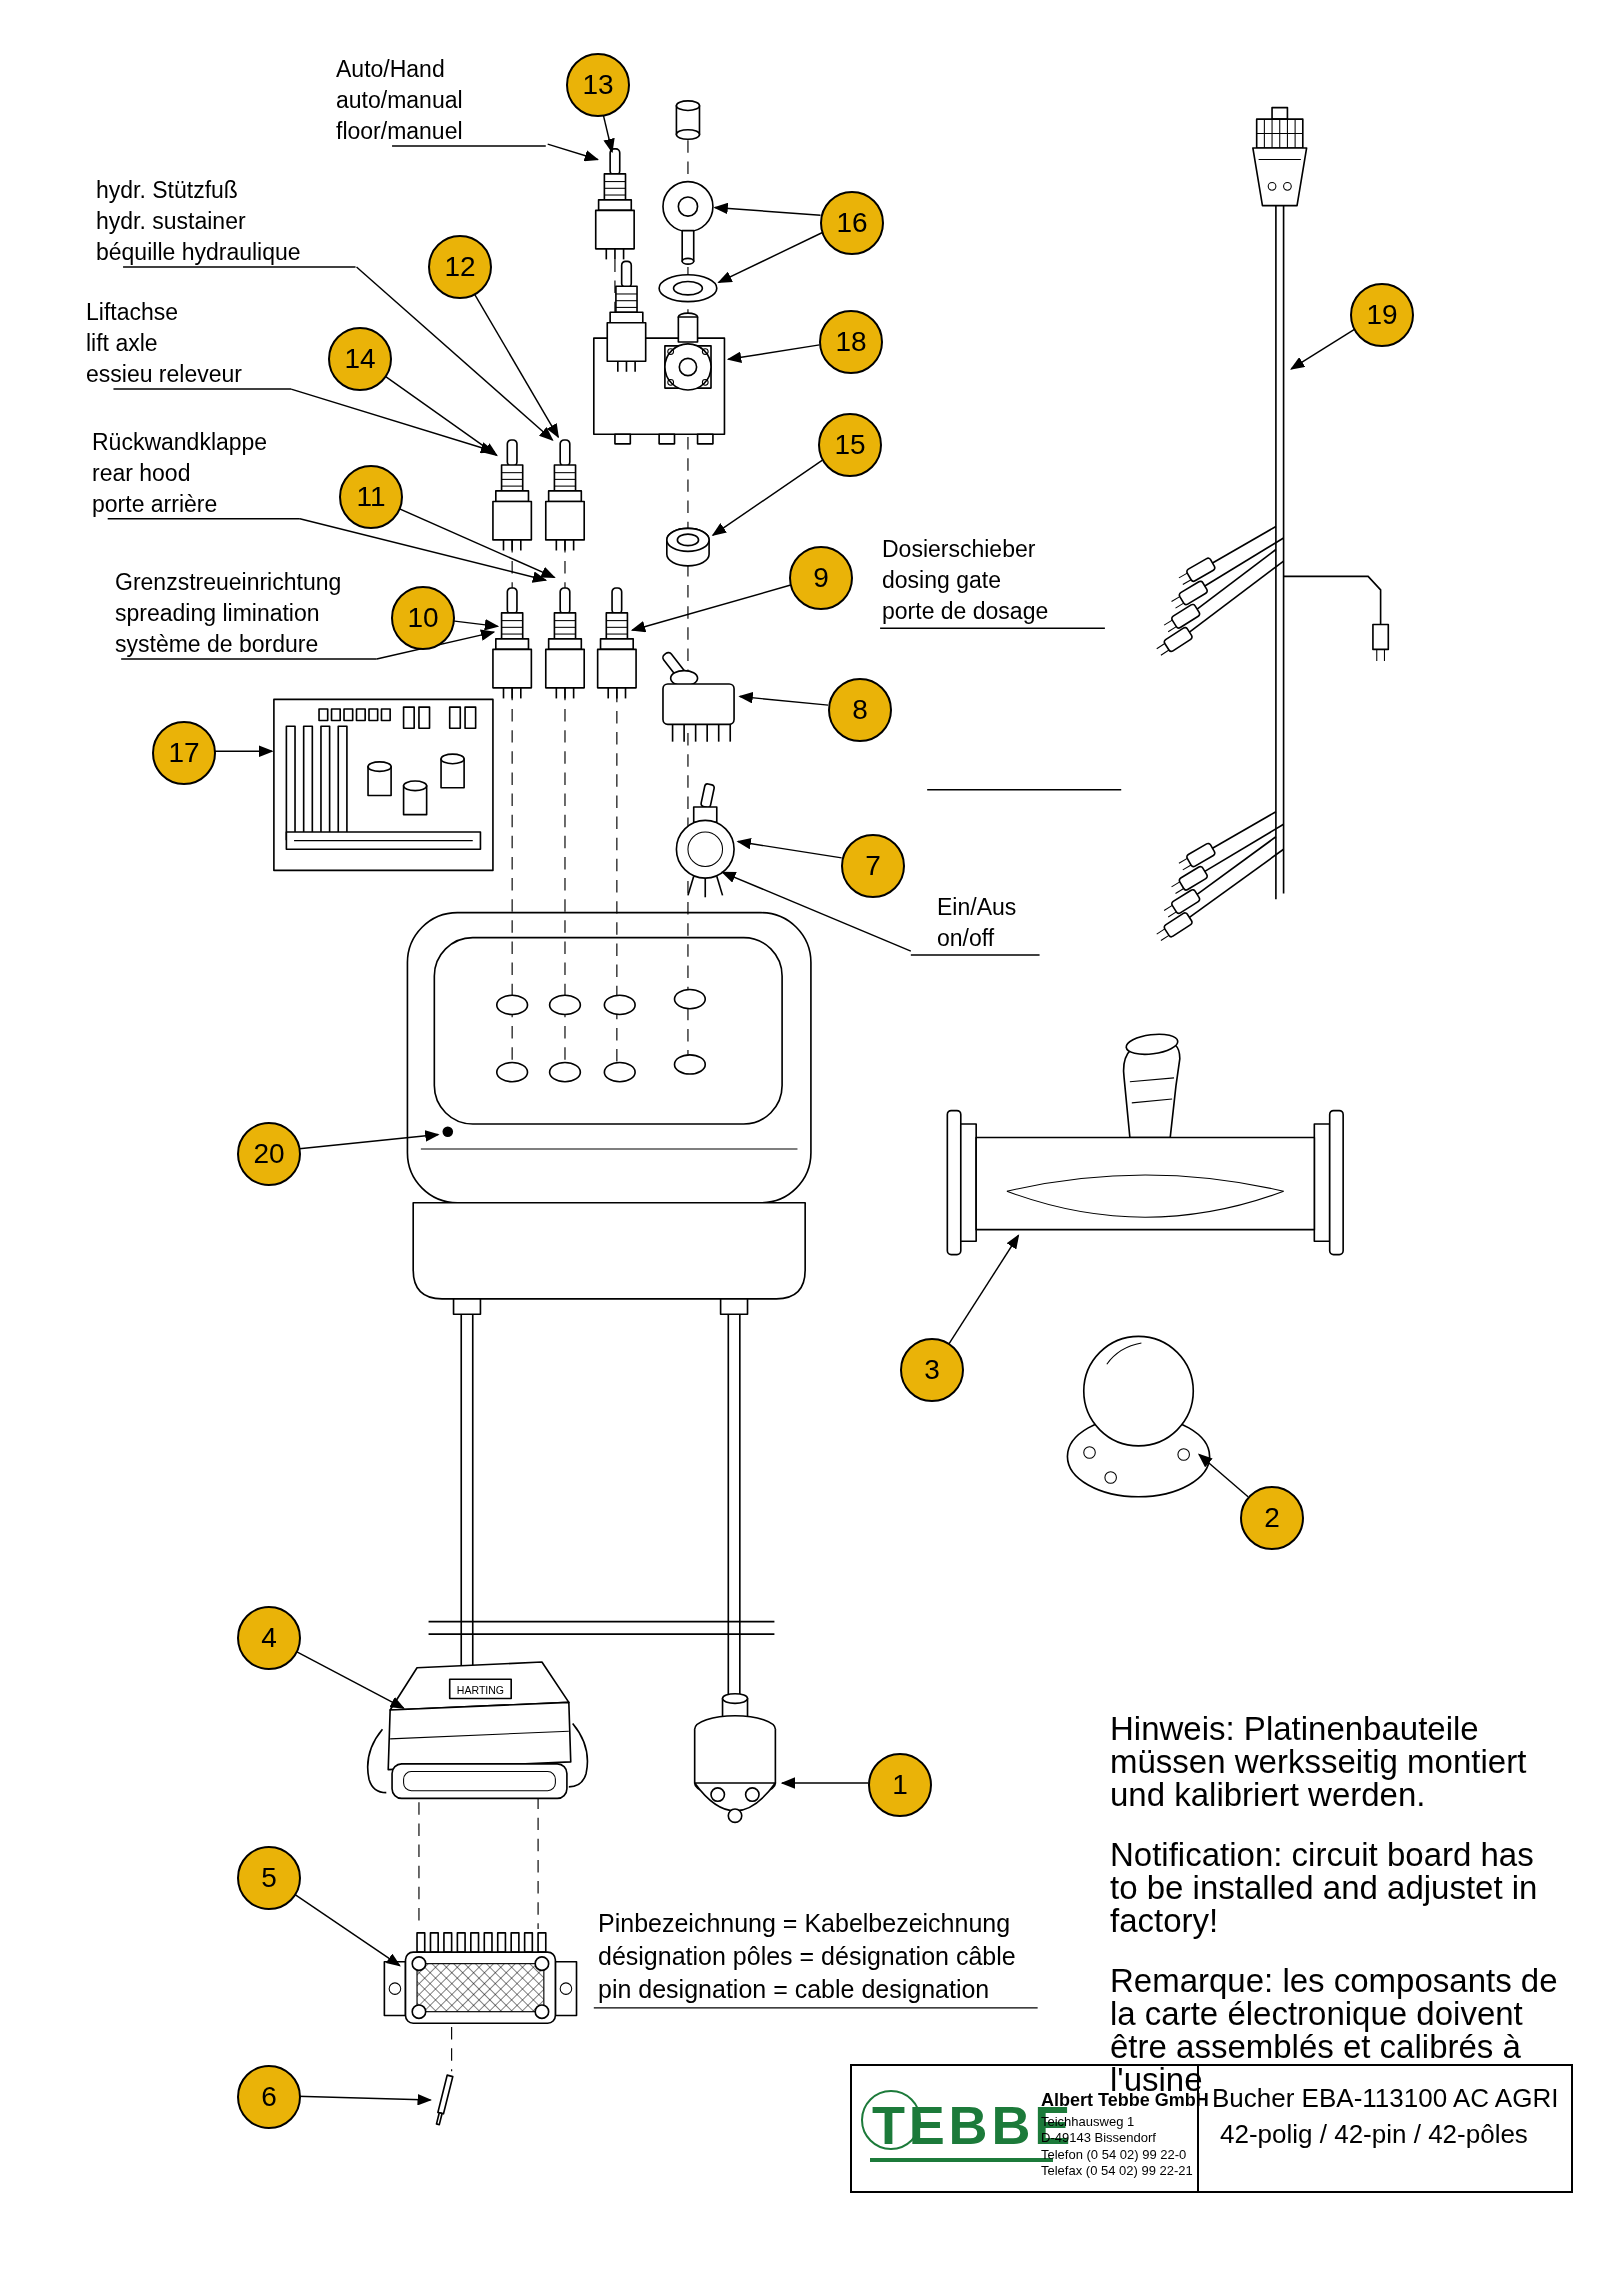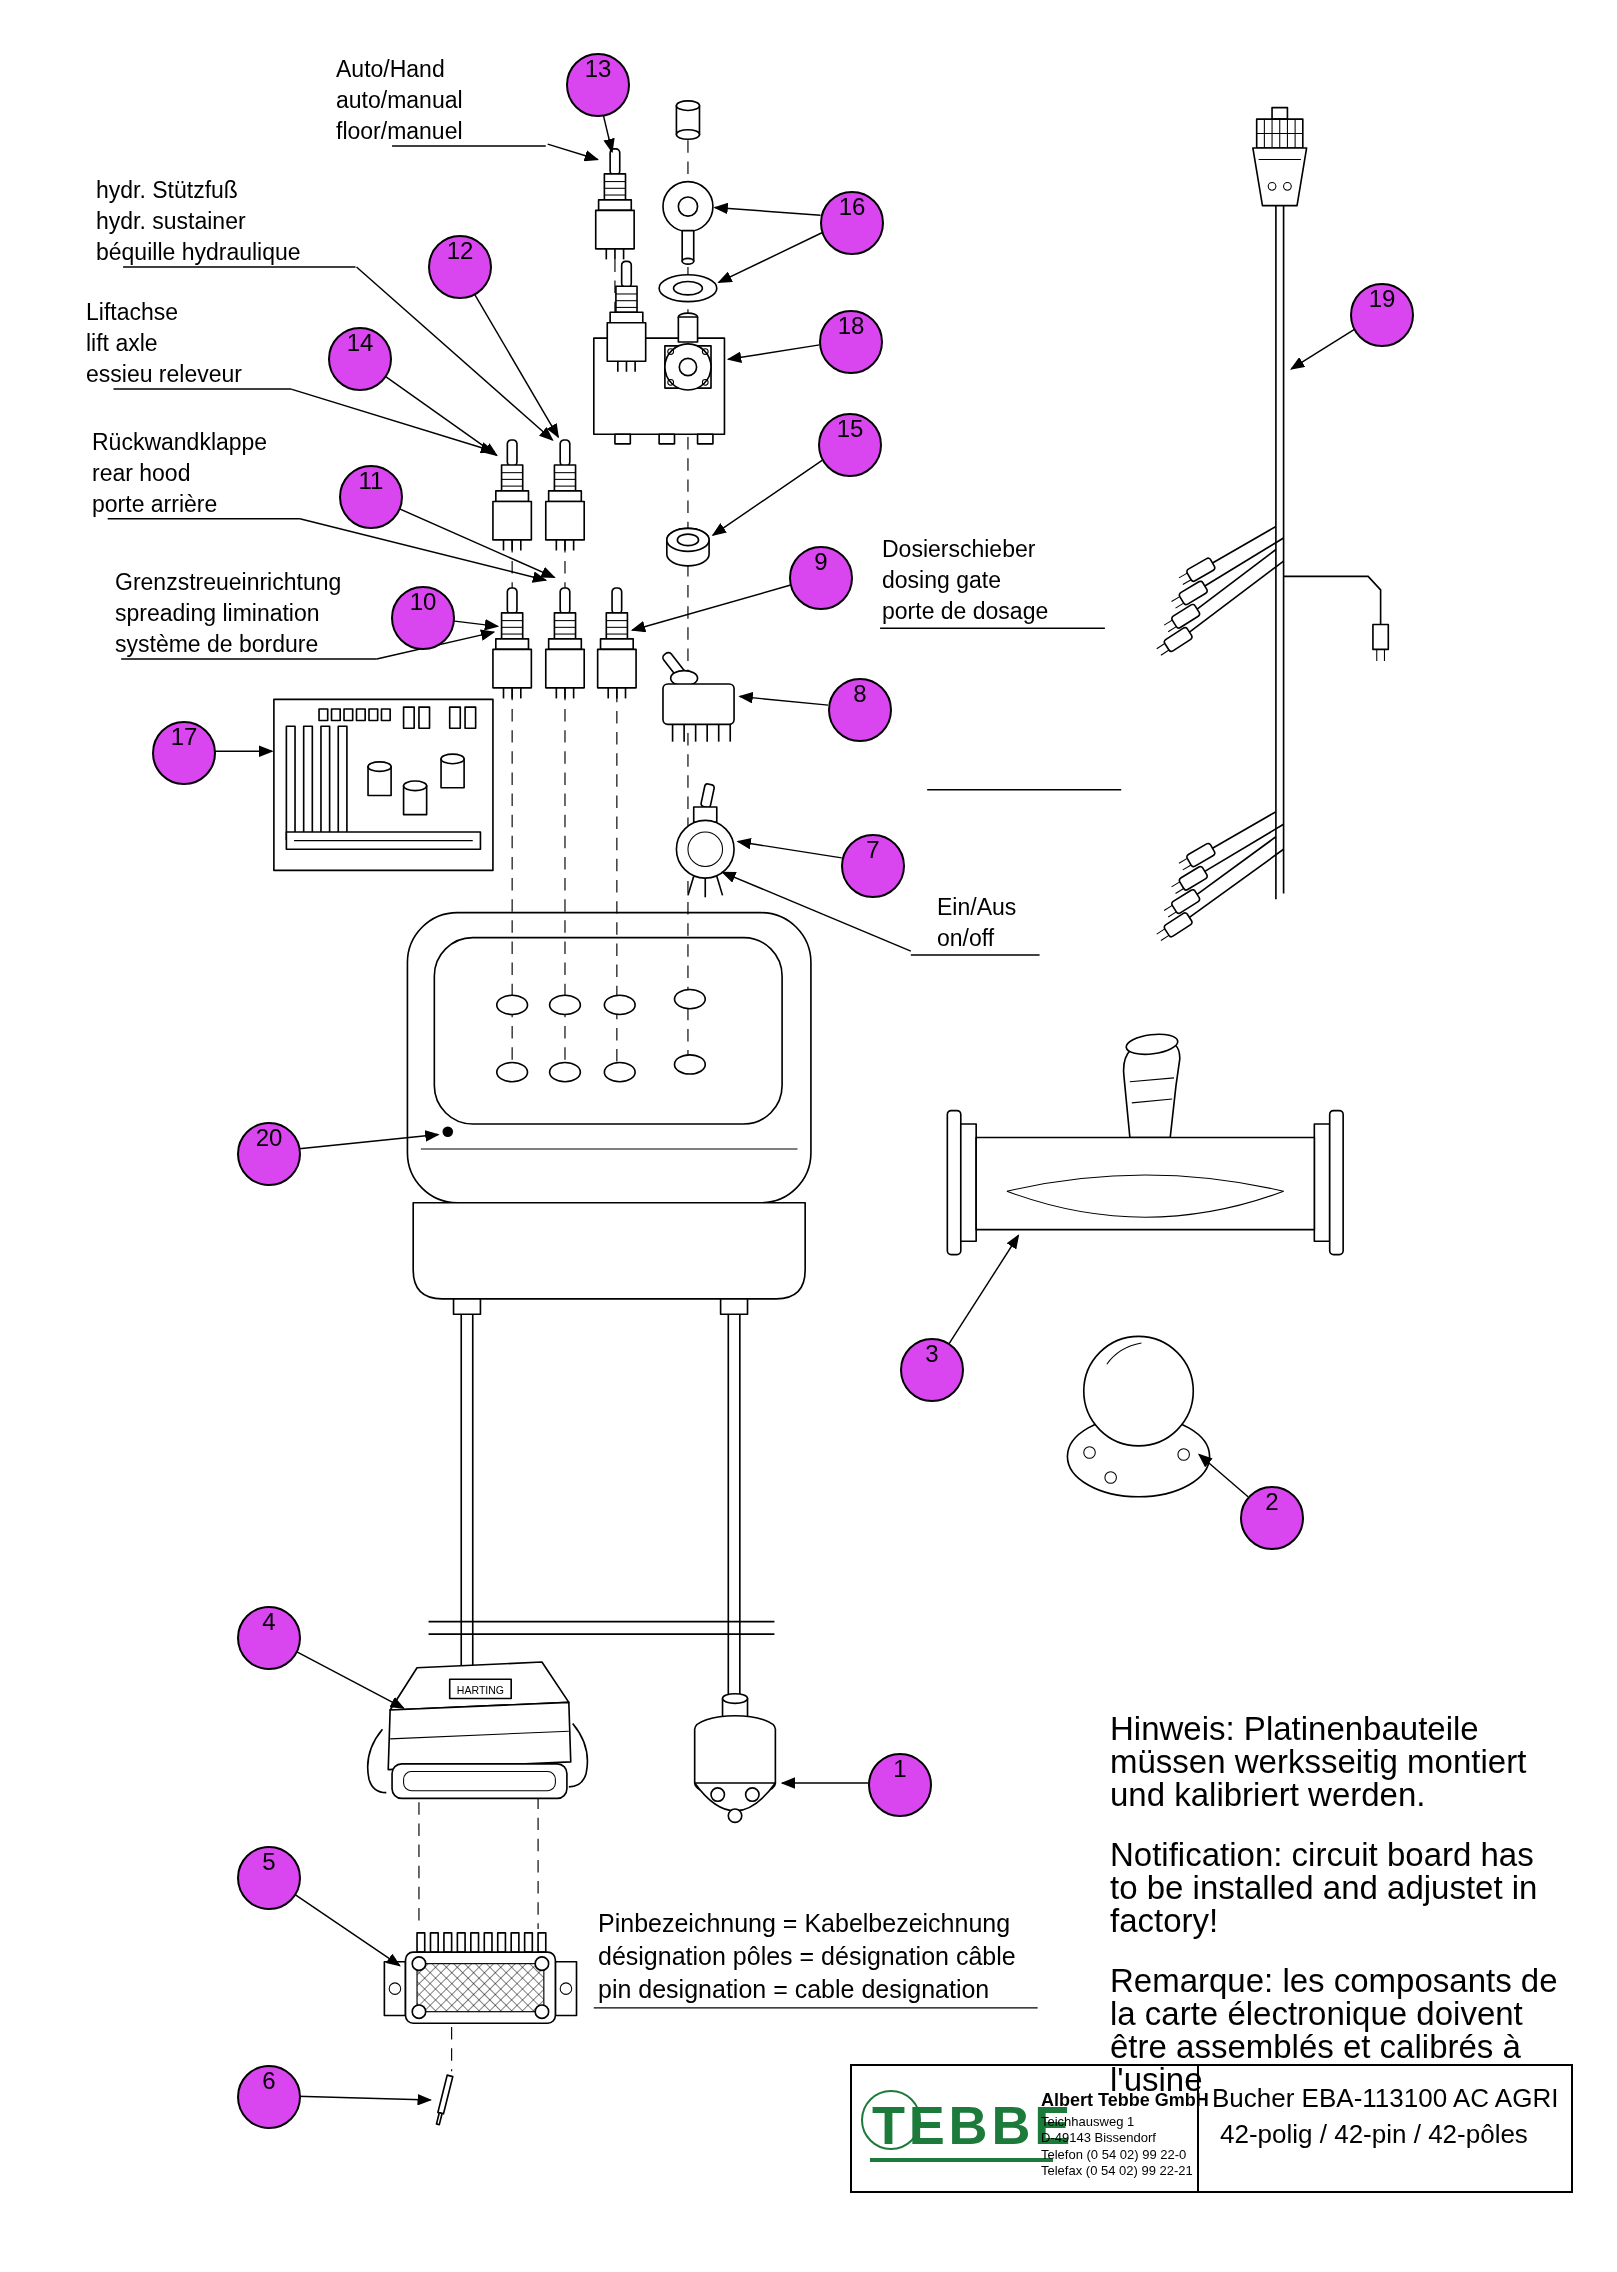--- a/index.html
+++ b/index.html
@@ -8,22 +8,22 @@
   svg.art{position:absolute;left:0;top:0;}
   svg .p{fill:#fff;stroke:#000;stroke-width:1.7;stroke-linejoin:round;}
   svg .ln{fill:none;stroke:#000;stroke-width:1.7;}
   svg .thin{fill:none;stroke:#000;stroke-width:1.1;}
   svg .dash{fill:none;stroke:#000;stroke-width:1.2;stroke-dasharray:13 9;}
   svg .ldr{fill:none;stroke:#000;stroke-width:1.5;}
   svg text{font-family:"Liberation Sans",sans-serif;}
   .lbl{position:absolute;font-size:23px;line-height:31px;white-space:nowrap;}
   .lbl.r{text-align:left;}
   .callout{position:absolute;width:60px;height:60px;border:2.4px solid #000;border-radius:50%;
-           background:#d946ef;display:flex;justify-content:center;
-           font-size:24px;z-index:5;}
+           background:#eab308;display:flex;align-items:center;justify-content:center;
+           font-size:28px;z-index:5;}
   .notes{position:absolute;left:1110px;top:1712px;width:459px;font-size:33px;line-height:33px;}
   .notes div{margin-bottom:27px;}
   .pindes{position:absolute;left:598px;top:1907px;width:452px;font-size:25px;line-height:33px;}
   .tb{position:absolute;left:850px;top:2064px;width:723px;height:129px;border:2.4px solid #000;box-sizing:border-box;}
   .tb-div{position:absolute;left:1197px;top:2064px;height:129px;border-left:2.4px solid #000;}
   .tb-logo{position:absolute;left:872px;top:2094px;font-size:54px;font-weight:bold;letter-spacing:3.8px;color:#1c7a3a;}
   .tb-logo-line{position:absolute;left:870px;top:2158px;width:183px;height:3.8px;background:#1c7a3a;}
   .tb-logo-wreath{position:absolute;left:861px;top:2090px;width:56px;height:56px;border:2.9px solid #1c7a3a;border-radius:50%;}
   .tb-co{position:absolute;left:1041px;top:2090px;font-size:18px;font-weight:bold;line-height:21px;}
   .tb-addr{position:absolute;left:1041px;top:2114px;font-size:13px;line-height:16.3px;}

